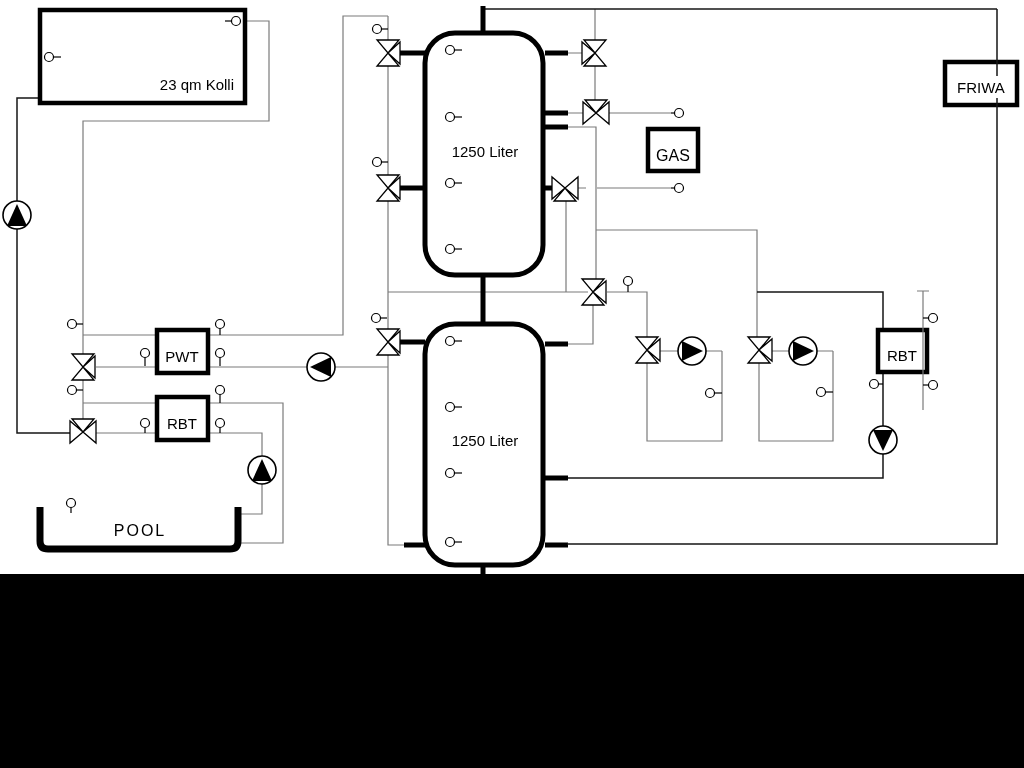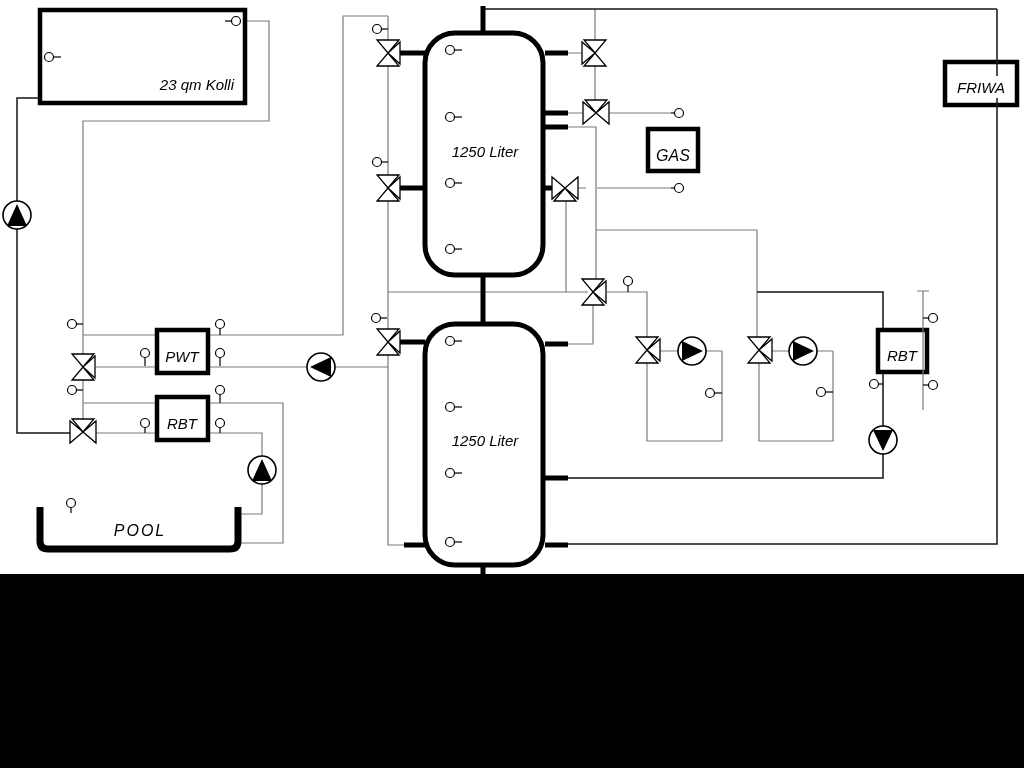--- a/index.html
+++ b/index.html
@@ -1,16 +1,16 @@
 <!DOCTYPE html>
 <html><head>
 <meta charset="utf-8">
 <style>
   html,body{margin:0;padding:0;background:#fff;}
-  .stage{width:1024px;height:768px;position:relative;overflow:hidden;background:#22c55e;font-style:italic;}
+  .stage{width:1024px;height:768px;position:relative;overflow:hidden;background:#22c55e;}
   svg{display:block;}
   text{font-family:"Liberation Sans","DejaVu Sans",sans-serif;fill:#000;}
   .lbl15{font-size:15px;}
   .lbl16{font-size:16px;}
   .pool-lbl{font-size:16px;letter-spacing:2px;}
   .pipe-g{stroke:#7b7b7b;stroke-width:1.2;fill:none;}
   .pipe-b{stroke:#161616;stroke-width:1.5;fill:none;}
   .pipe-t{stroke:#000;stroke-width:5;fill:none;}
   .boxthick{fill:#fff;stroke:#000;stroke-width:4.5;}
   .tank{fill:#fff;stroke:#000;stroke-width:5;}

